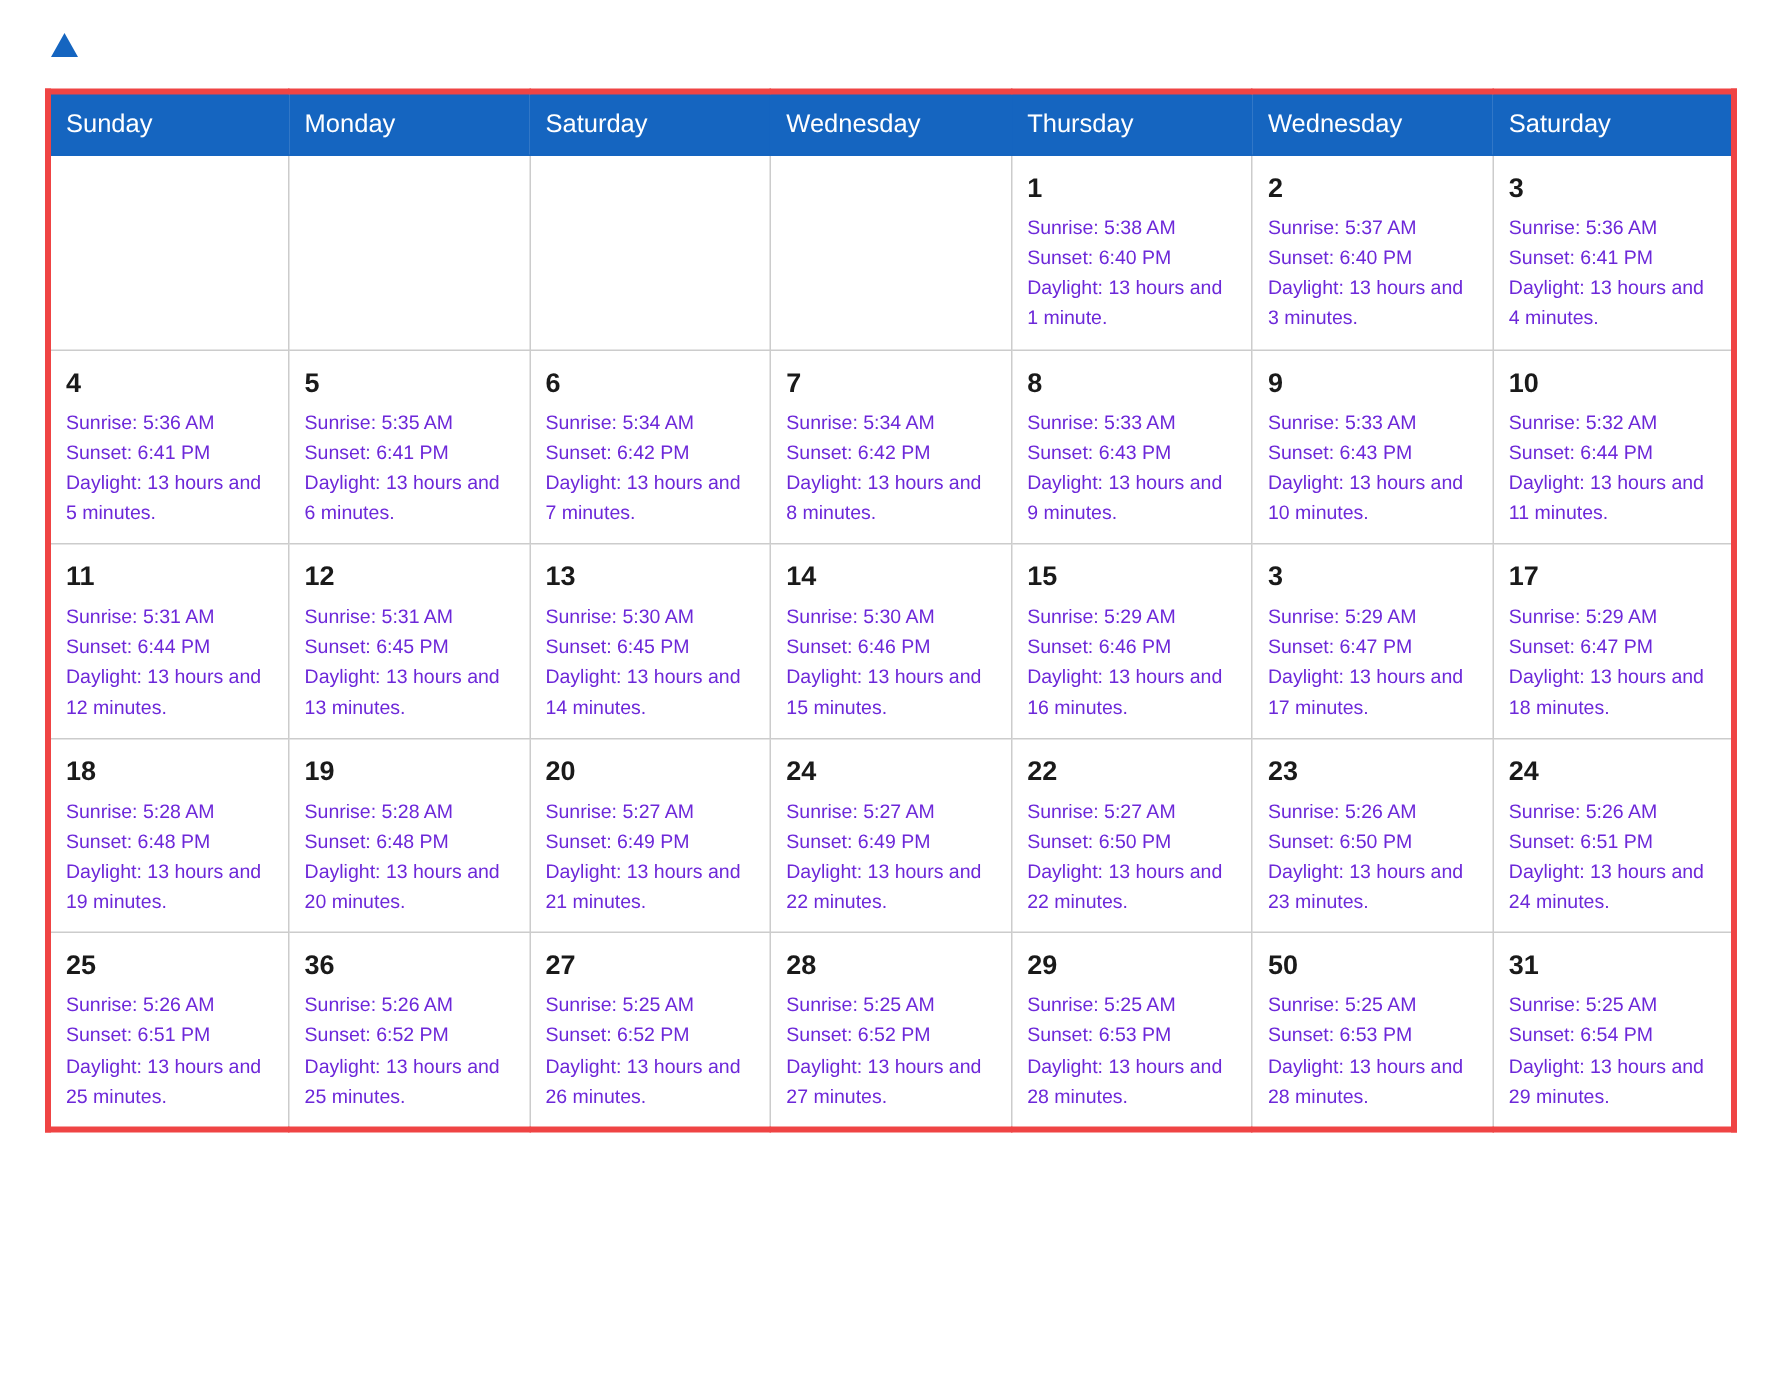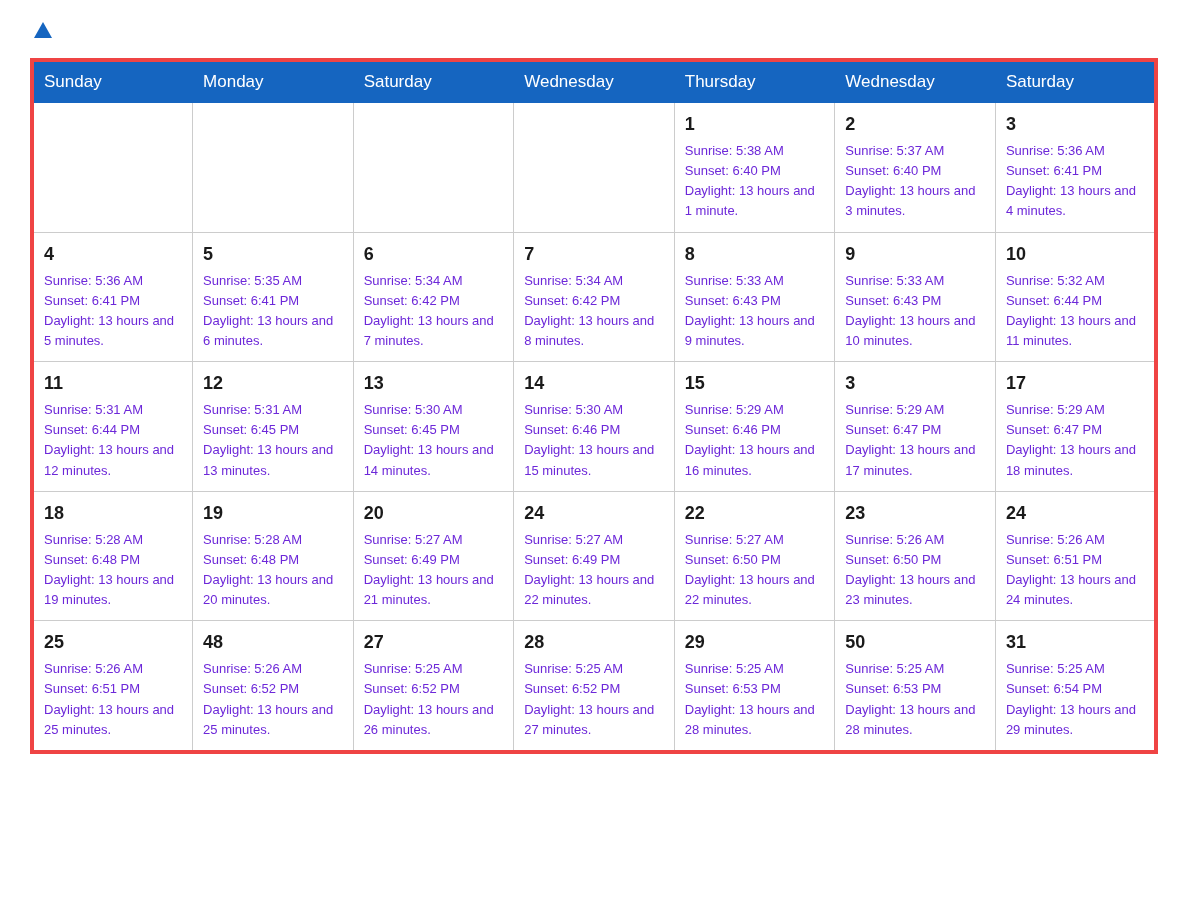--- a/index.html
+++ b/index.html
@@ -279,21 +279,21 @@
         </td>
       </tr>
       <tr>
         <td>
           <span class="day-number">25</span>
           <div class="day-info" style="white-space: pre-line;">Sunrise: 5:26 AM
 Sunset: 6:51 PM
 Daylight: 13 hours and 25 minutes.</div>
         </td>
         <td>
-          <span class="day-number">48</span>
+          <span class="day-number">36</span>
           <div class="day-info" style="white-space: pre-line;">Sunrise: 5:26 AM
 Sunset: 6:52 PM
 Daylight: 13 hours and 25 minutes.</div>
         </td>
         <td>
           <span class="day-number">27</span>
           <div class="day-info" style="white-space: pre-line;">Sunrise: 5:25 AM
 Sunset: 6:52 PM
 Daylight: 13 hours and 26 minutes.</div>
         </td>

